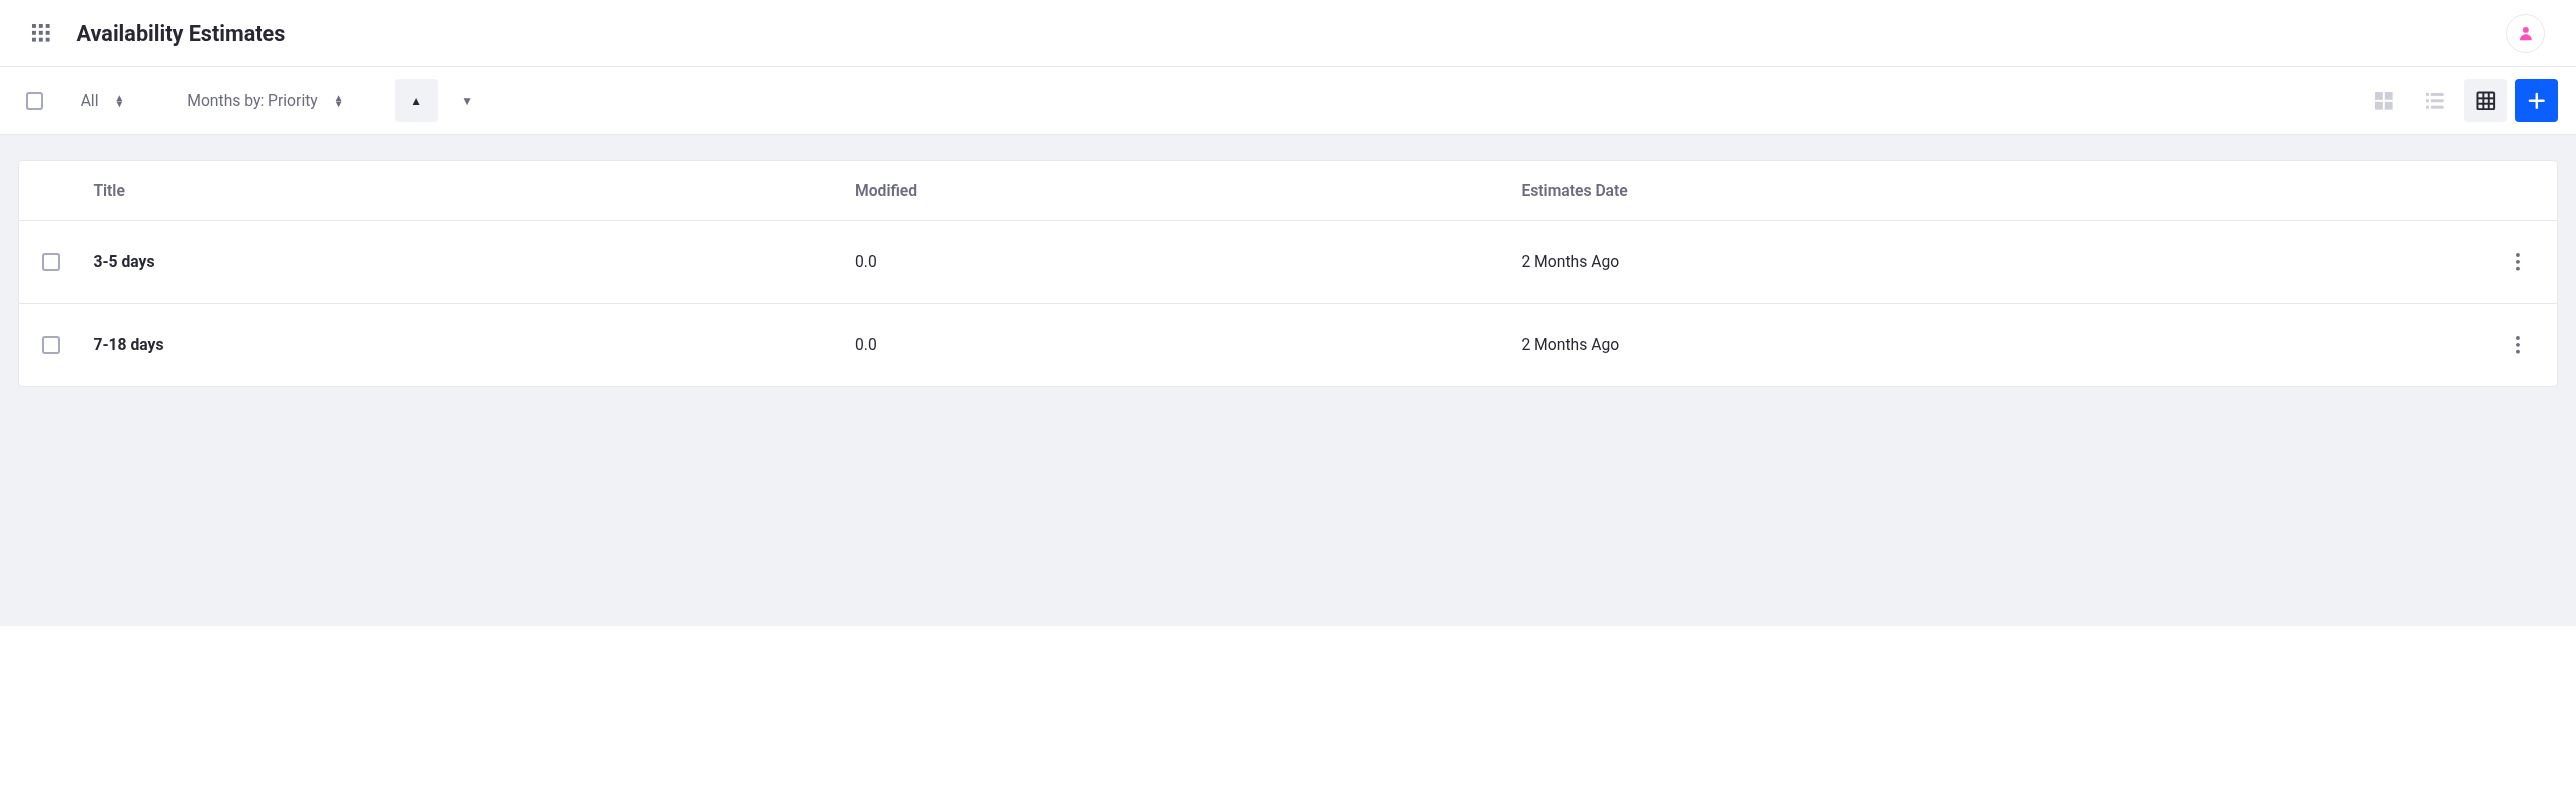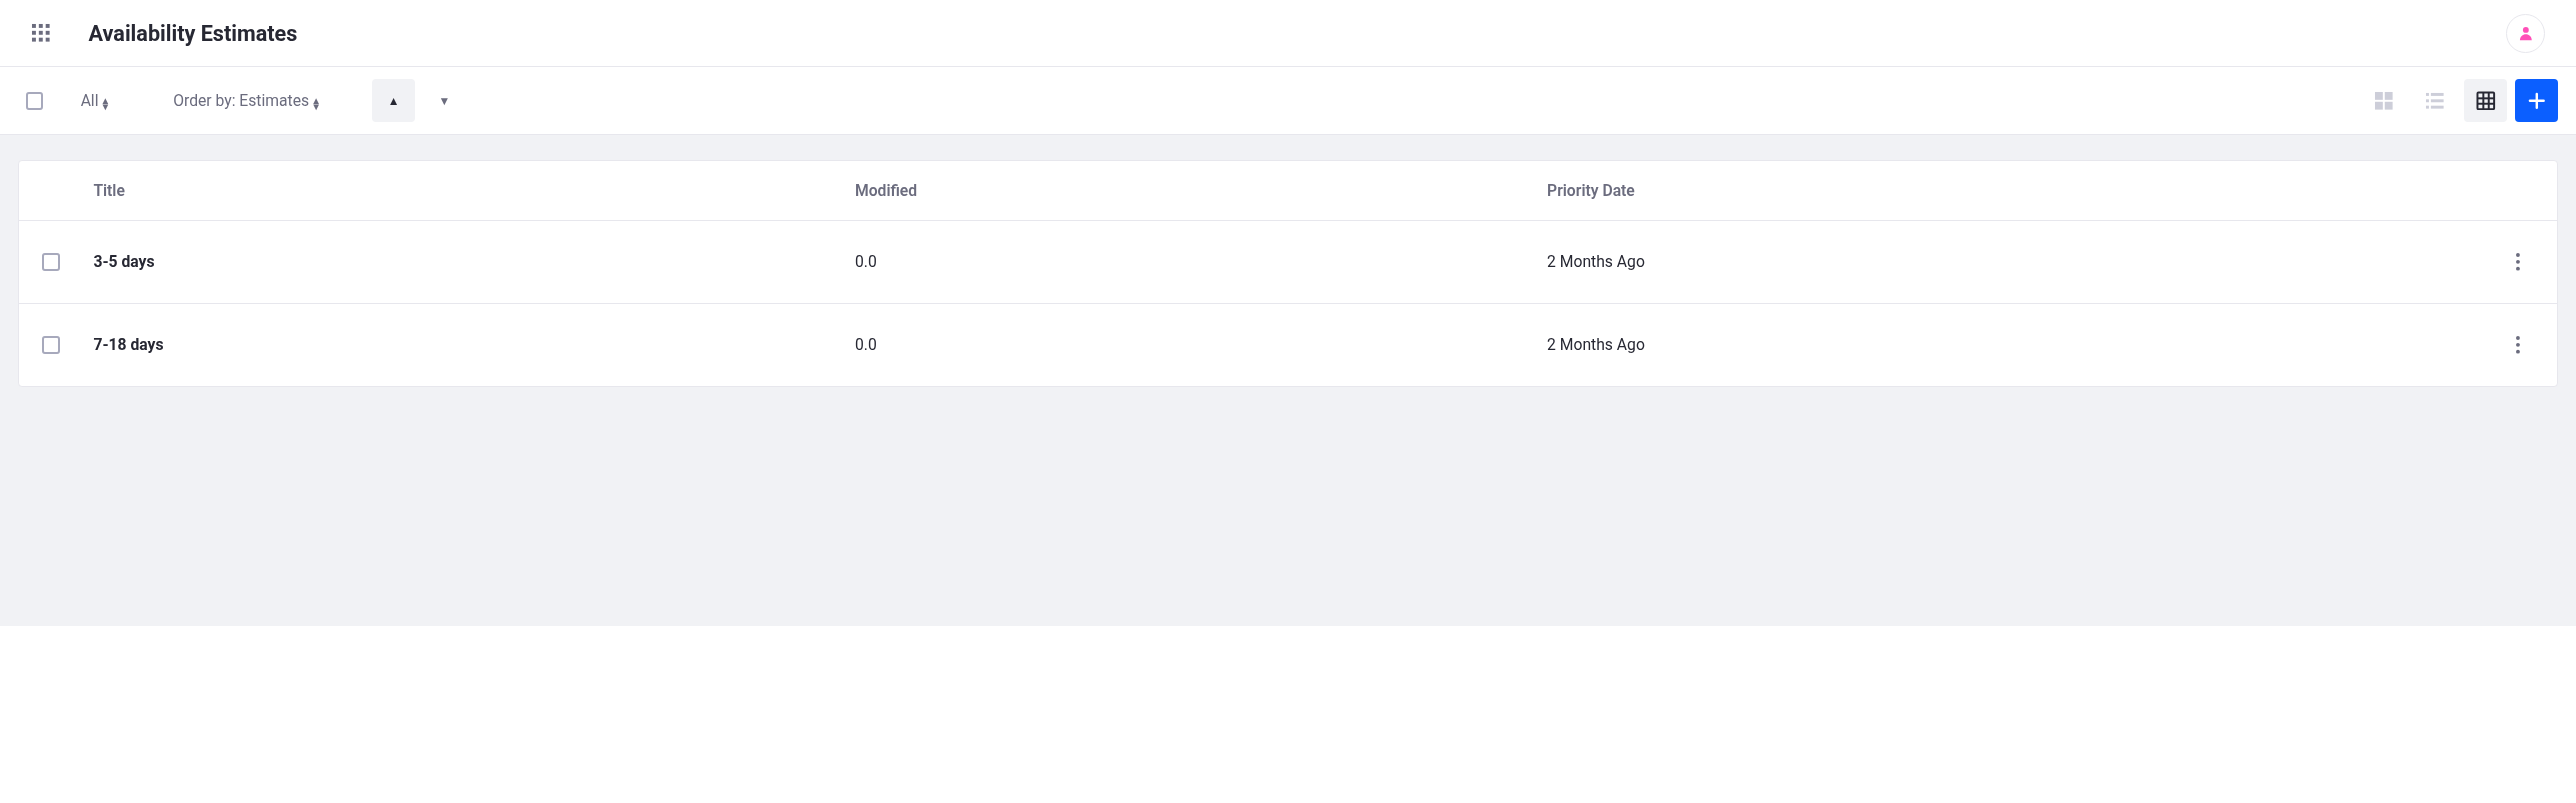--- a/index.html
+++ b/index.html
@@ -15,21 +15,21 @@
     display: flex;
     align-items: center;
     justify-content: space-between;
     padding: 13.7px 31px;
     border-bottom: 1px solid #e7e7ed;
     background: #fff;
   }
   .topbar-left {
     display: flex;
     align-items: center;
-    gap: 38px;
+    gap: 26px;
   }
   .page-title {
     font-size: 21.6px;
     font-weight: 700;
     color: #272833;
   }
   .avatar {
     width: 39px;
     height: 39px;
     border-radius: 50%;
@@ -59,22 +59,22 @@
     height: 17.7px;
     border: 2px solid #a7a9bc;
     border-radius: 2.9px;
     background: #fff;
     cursor: pointer;
     flex-shrink: 0;
   }
   .toolbar .checkbox { margin-right: 17.7px; margin-left: 7.9px; }
   .dd {
     display: flex;
-    align-items: flex-end;
-    gap: 2px;
+    align-items: center;
+    gap: 16px;
     padding: 7.9px 11.8px;
     color: #6b6c7e;
     font-size: 15.7px;
     cursor: pointer;
     border-radius: 3.9px;
   }
   .sort-caret {
     font-size: 9.8px;
     color: #6b6c7e;
     display: flex;
@@ -211,21 +211,21 @@
       <span>All</span>
       <span class="sort-caret">
         <span>▲</span>
           <span>▼</span>
       </span>
     </div>
 
     <div style="width:23.6px"></div>
 
     <div class="dd">
-      <span>Order by: Estimates</span>
+      <span>Months by: Priority</span>
       <span class="sort-caret">
         <span>▲</span>
           <span>▼</span>
       </span>
     </div>
 
     <div style="width:23.6px"></div>
 
     <div class="icon-btn active">
       <span style="font-size:11.8px;color:#272833;">▲</span>
@@ -281,21 +281,21 @@
 </div>
 
 <div class="content">
   <div class="card">
     <table>
       <thead>
         <tr>
           <th class="col-check"></th>
           <th class="col-title">Title</th>
           <th>Modified</th>
-          <th>Priority Date</th>
+          <th>Estimates Date</th>
           <th class="col-actions"></th>
         </tr>
       </thead>
       <tbody id="table-body">
           <tr>
             <td class="col-check">
               <div class="checkbox"></div>
             </td>
             <td class="col-title"><span class="row-title">3-5 days</span></td>
             <td>0.0</td>

